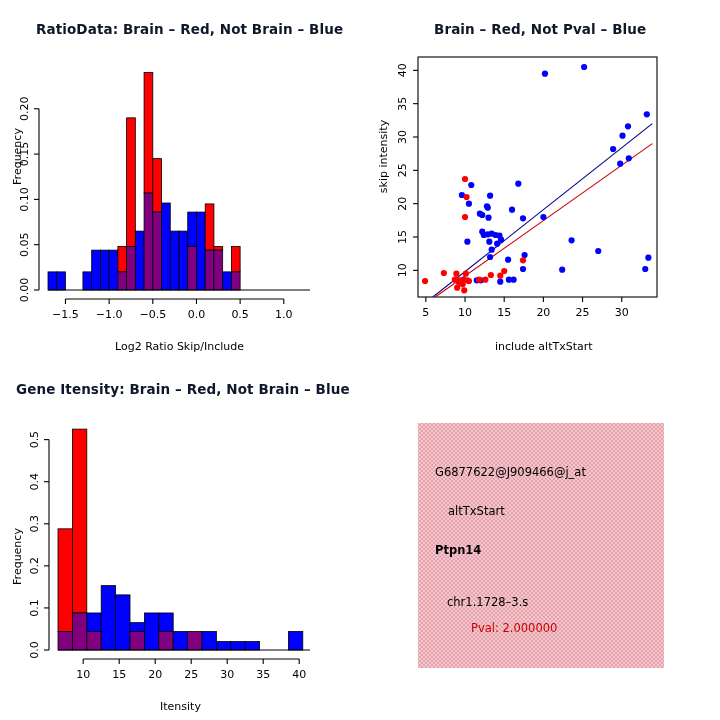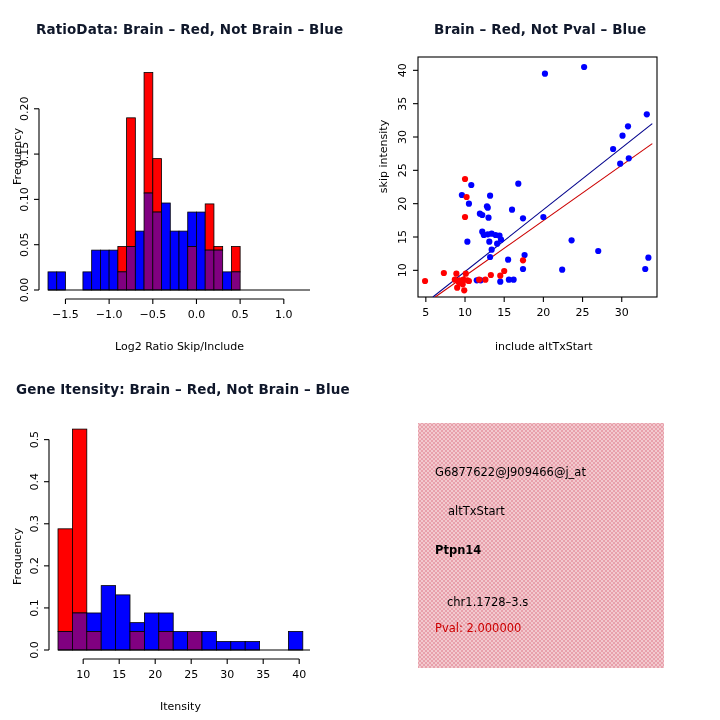--- a/index.html
+++ b/index.html
@@ -54,21 +54,21 @@
     background-size: 4px 4px, 4px 4px;
     background-position: 0 0, 2px 2px;
   }
   .infoline {
     position: absolute;
     font-family: "DejaVu Sans", sans-serif;
     font-size: 11.5px;
     color: #000;
     white-space: nowrap;
   }
-  .infoline.pval { color: #cc0000; }
+  .infoline.pval { color: #cc0000; margin-left: 36px; }
 </style>
 </head>
 <body>
 
 <div id="root">
 
   <div class="panel" style="left:0;top:0;width:360px;height:360px;">
     <div class="ptitle" style="left:36px;top:21px;">RatioData: Brain – Red, Not Brain – Blue</div>
     <div class="ylabel" style="left:-18px;top:150px;width:70px;text-align:center;">Frequency</div>
     <div class="axlabel" style="left:115px;top:340px;">Log2 Ratio Skip/Include</div>

